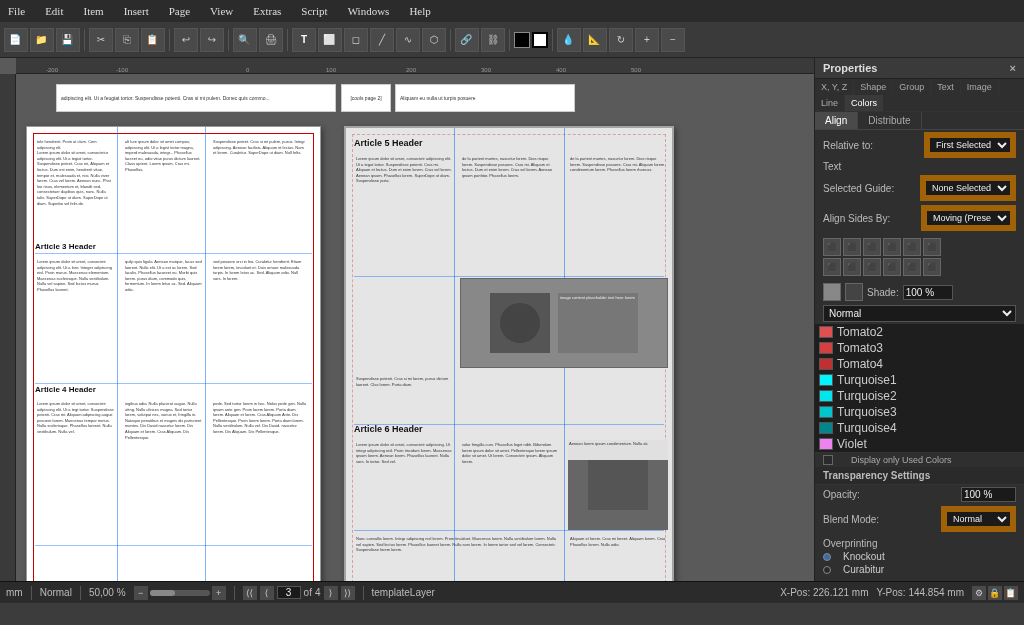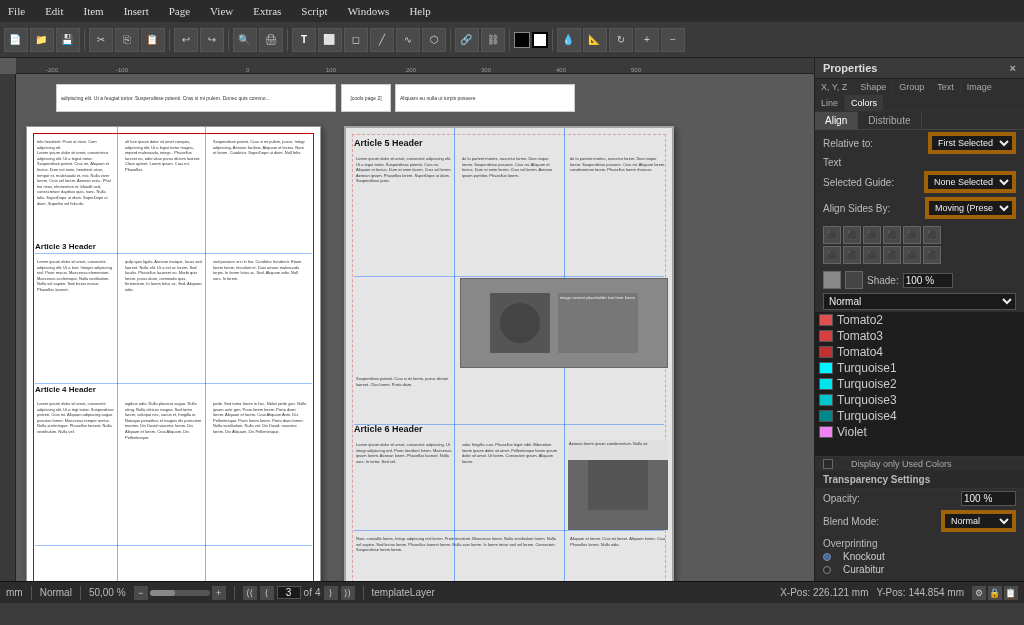--- a/index.html
+++ b/index.html
@@ -68,21 +68,21 @@
     .ruler-v { position: absolute; left: 0; width: 16px; top: 16px; bottom: 0; background: #3a3a3a; border-right: 1px solid #222; overflow: hidden; }
     .rtick { position: absolute; bottom: 0; font-size: 6px; color: #999; }
 
     .canvas-inner { position: absolute; top: 16px; left: 16px; right: 0; bottom: 0; overflow: hidden; }
 
     .display-only-used { display: flex; align-items: center; gap: 18px; padding: 2px 8px; font-size: 9px; color: #aaa; cursor: pointer; border-top: 1px solid #333; }
     .checkbox-small { width: 10px; height: 10px; background: #2a2a2a; border: 1px solid #666; }
 
     .rel-to-row { display: flex; align-items: center; justify-content: space-between; padding: 2px 8px; }
     .rel-label { font-size: 10px; color: #bbb; }
-    .rel-select { background: #1a1a1a; border: 4px solid #a16207; color: #eee; font-size: 9px; padding: 1px 2px; }
+    .rel-select { background: #1a1a1a; border: 6px solid #a16207; color: #eee; font-size: 9px; padding: 1px 2px; }
 
     .selected-guide-row { display: flex; align-items: center; justify-content: space-between; padding: 2px 8px; }
     .align-sides-row { display: flex; align-items: center; justify-content: space-between; padding: 2px 8px; }
   </style>
 </head>
 <body>
 
 <div id="menubar">
   <span class="menu-item">File</span>
   <span class="menu-item">Edit</span>

